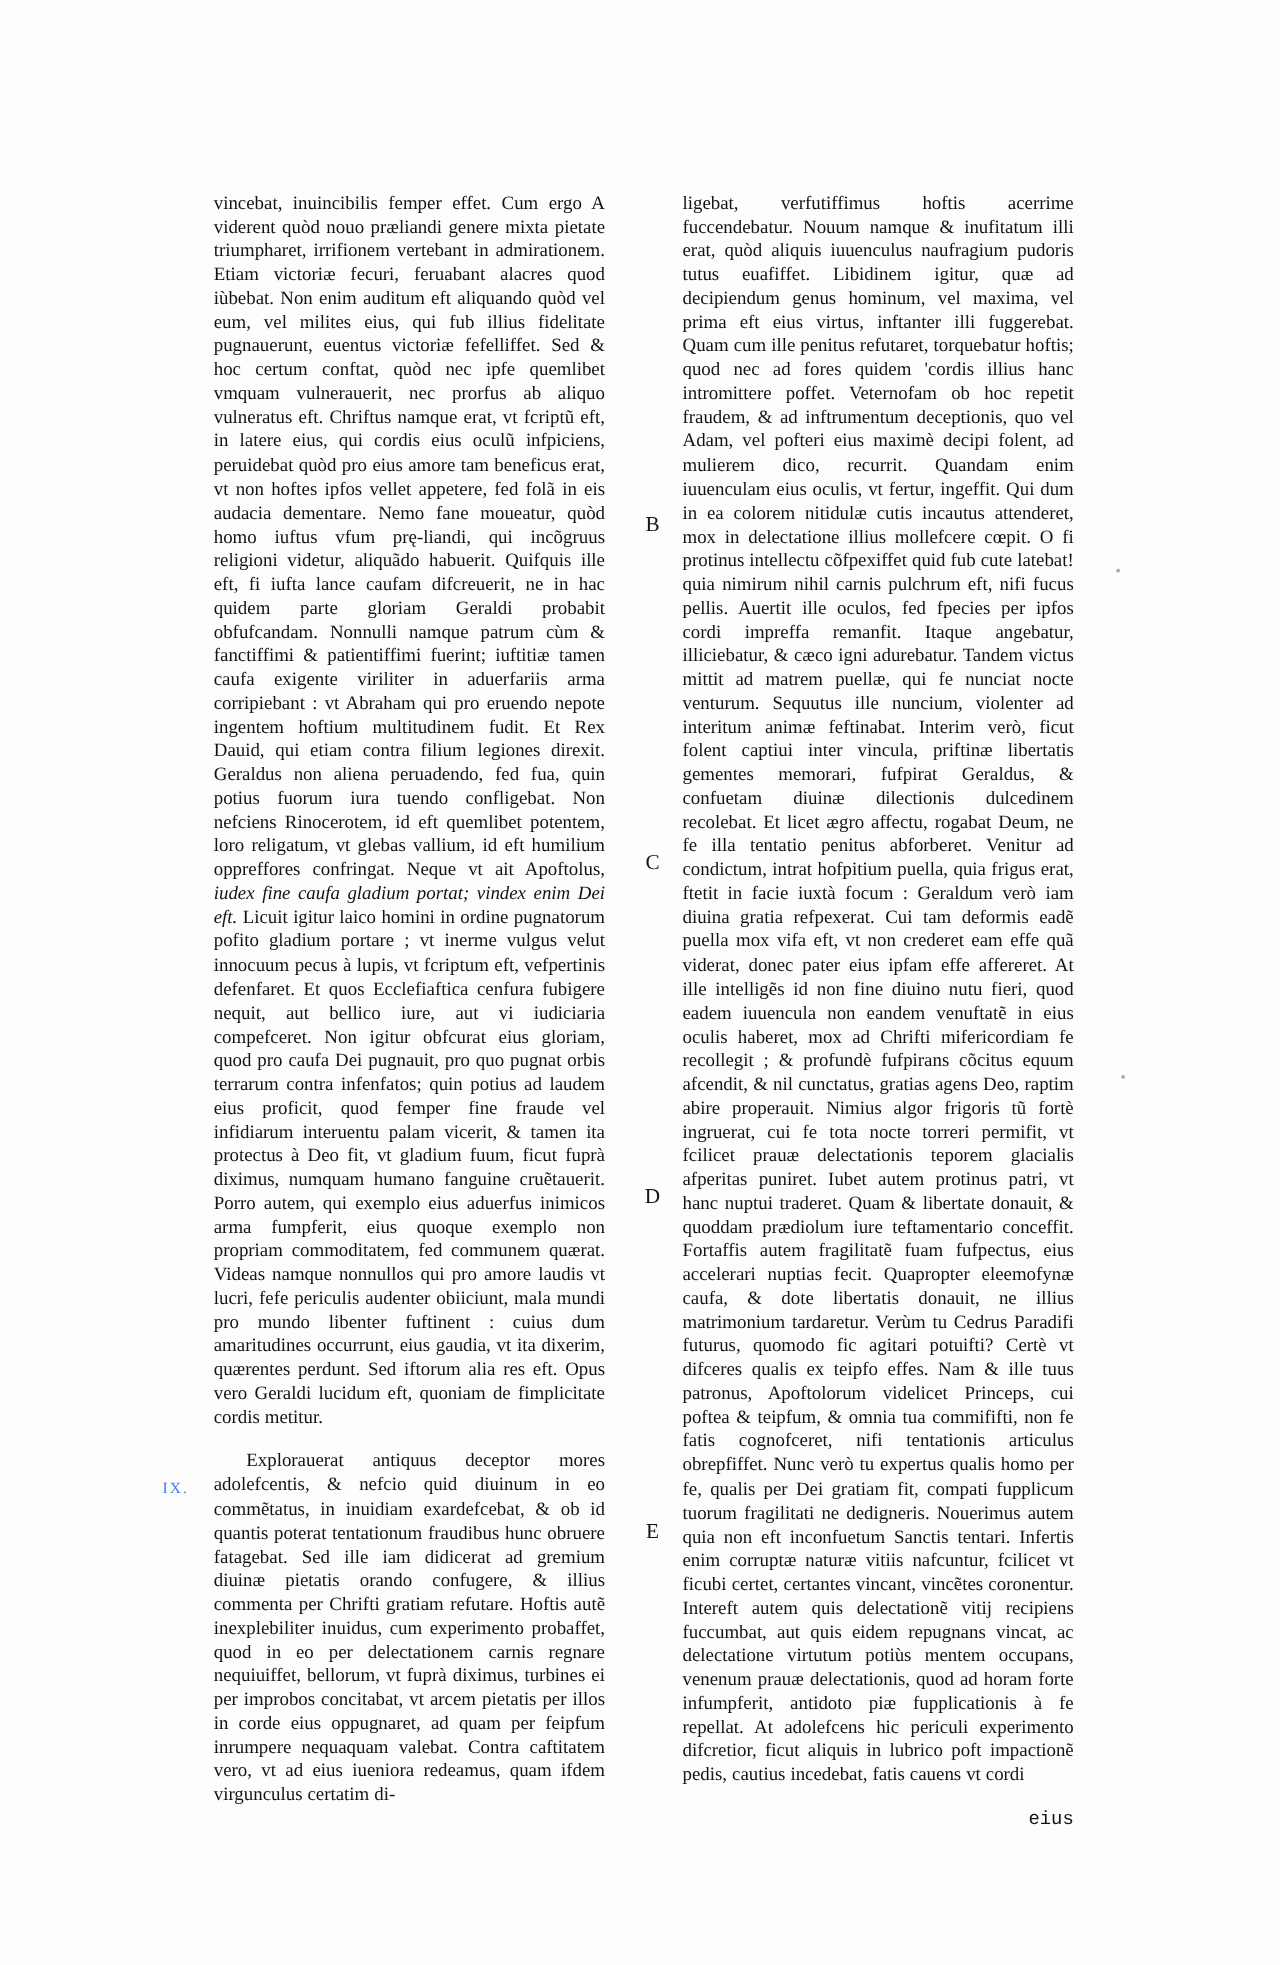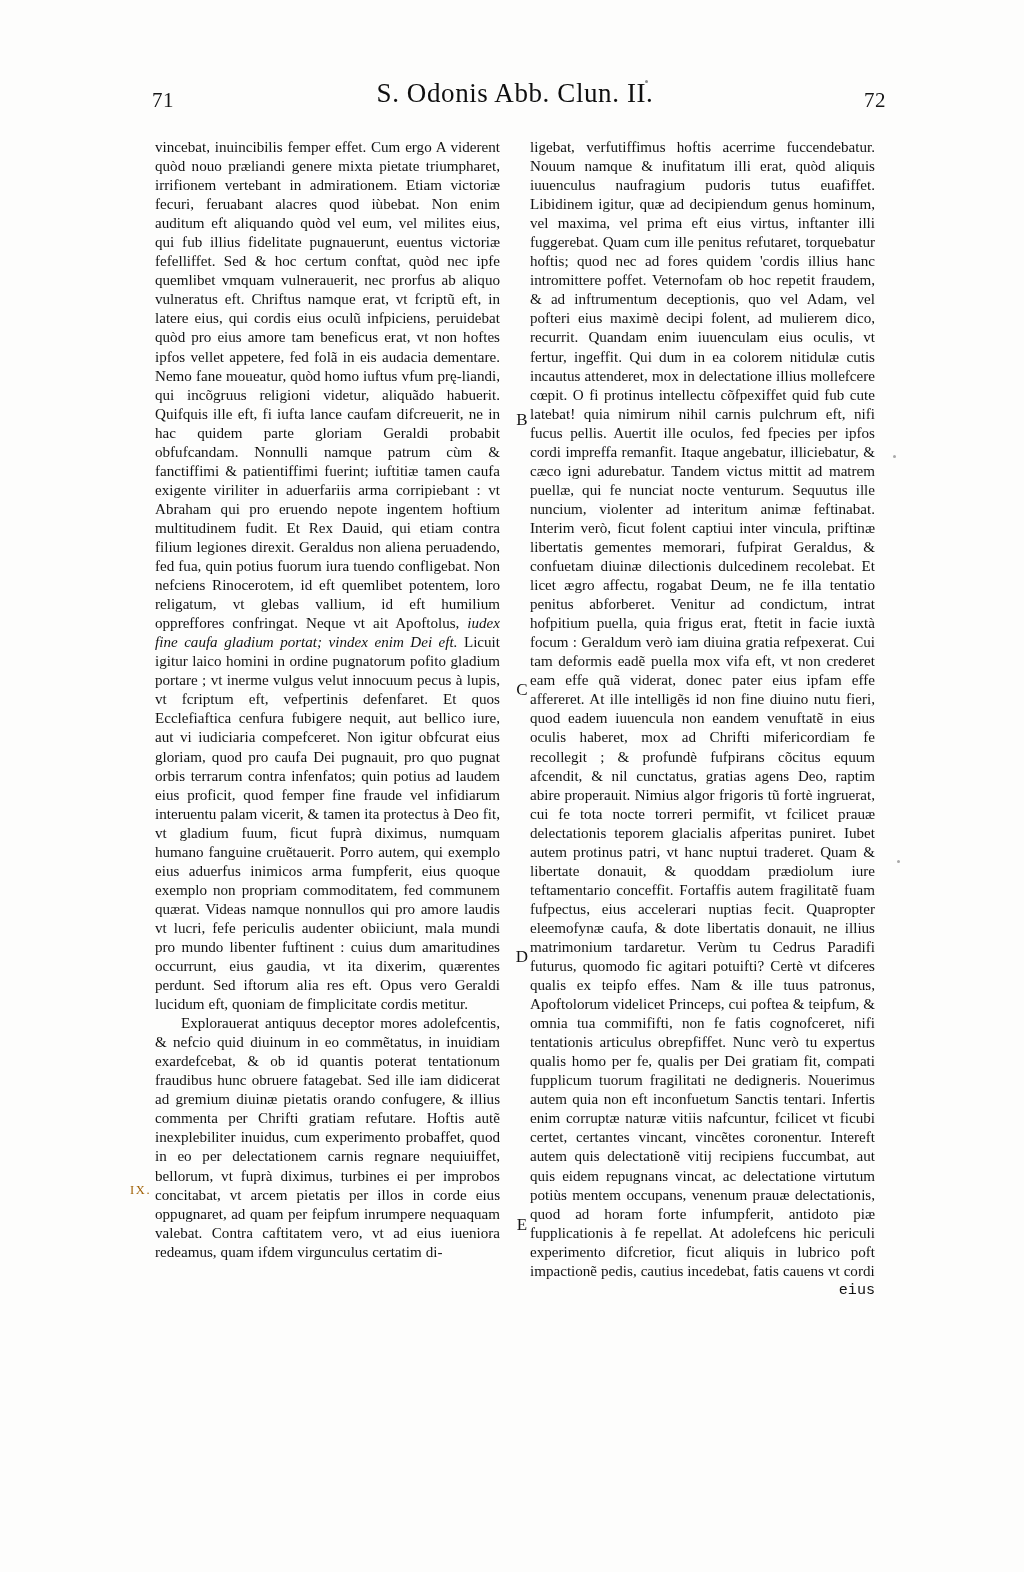--- a/index.html
+++ b/index.html
@@ -63,21 +63,21 @@
   }
   .col {
     position: absolute;
     top: 0;
     width: 345px;
   }
   .col-left  { left: 0px; }
   .col-right { left: 375px; }
 
   .col p {
-    margin: 0;
+    margin: 16px;
     font-size: 15.1px;
     line-height: 19.05px;
     text-align: justify;
     text-justify: inter-word;
     color: #121212;
     hyphens: none;
     word-spacing: 0.2px;
   }
   .col p + p { margin-top: 0; }
   .col p.indent { text-indent: 26px; }
@@ -86,21 +86,21 @@
     margin-top: 0;
     font-family: Liberation Mono, monospace;
   }
   .ital { font-style: italic; }
 
   
   .marginalia-num {
     position: absolute;
     font-size: 12.5px;
     letter-spacing: 1.6px;
-    color: #a16207;
+    color: #3b82f6;
   }
   #marg-ix { left: 130px; top: 1183px; }
 
   
   .gutter-letter {
     position: absolute;
     font-size: 17px;
     color: #151515;
     text-align: center;
     width: 20px;
@@ -115,26 +115,20 @@
     position: absolute;
     background: #a8a8a8;
     border-radius: 50%;
   }
 </style>
 </head>
 <body>
 
 <div id="page">
 
-  <div id="runhead">
-    <span class="folio folio-left">71</span>
-    <span class="title">S. Odonis Abb. Clun. II.</span>
-    <span class="folio folio-right">72</span>
-    <span class="speck"></span>
-  </div>
 
   <div id="body">
 
     <div class="col col-left">
       <p><span>vincebat, inuincibilis femper effet. Cum ergo A viderent quòd nouo præliandi genere mixta pietate triumpharet, irrifionem vertebant in admirationem. Etiam victoriæ fecuri, feruabant alacres quod iùbebat. Non enim auditum eft aliquando quòd vel eum, vel milites eius, qui fub illius fidelitate pugnauerunt, euentus victoriæ fefelliffet. Sed &amp; hoc certum conftat, quòd nec ipfe quemlibet vmquam vulnerauerit, nec prorfus ab aliquo vulneratus eft. Chriftus namque erat, vt fcriptũ eft, in latere eius, qui cordis eius oculũ infpiciens, peruidebat quòd pro eius amore tam beneficus erat, vt non hoftes ipfos vellet appetere, fed folã in eis audacia dementare. Nemo fane moueatur, quòd homo iuftus vfum prę-liandi, qui incõgruus religioni videtur, aliquãdo habuerit. Quifquis ille eft, fi iufta lance caufam difcreuerit, ne in hac quidem parte gloriam Geraldi probabit obfufcandam. Nonnulli namque patrum cùm &amp; fanctiffimi &amp; patientiffimi fuerint; iuftitiæ tamen caufa exigente viriliter in aduerfariis arma corripiebant : vt Abraham qui pro eruendo nepote ingentem hoftium multitudinem fudit. Et Rex Dauid, qui etiam contra filium legiones direxit. Geraldus non aliena peruadendo, fed fua, quin potius fuorum iura tuendo confligebat. Non nefciens Rinocerotem, id eft quemlibet potentem, loro religatum, vt glebas vallium, id eft humilium oppreffores confringat. Neque vt ait Apoftolus, </span><span class="ital">iudex fine caufa gladium portat; vindex enim Dei eft.</span><span> Licuit igitur laico homini in ordine pugnatorum pofito gladium portare ; vt inerme vulgus velut innocuum pecus à lupis, vt fcriptum eft, vefpertinis defenfaret. Et quos Ecclefiaftica cenfura fubigere nequit, aut bellico iure, aut vi iudiciaria compefceret. Non igitur obfcurat eius gloriam, quod pro caufa Dei pugnauit, pro quo pugnat orbis terrarum contra infenfatos; quin potius ad laudem eius proficit, quod femper fine fraude vel infidiarum interuentu palam vicerit, &amp; tamen ita protectus à Deo fit, vt gladium fuum, ficut fuprà diximus, numquam humano fanguine cruẽtauerit. Porro autem, qui exemplo eius aduerfus inimicos arma fumpferit, eius quoque exemplo non propriam commoditatem, fed communem quærat. Videas namque nonnullos qui pro amore laudis vt lucri, fefe periculis audenter obiiciunt, mala mundi pro mundo libenter fuftinent : cuius dum amaritudines occurrunt, eius gaudia, vt ita dixerim, quærentes perdunt. Sed iftorum alia res eft. Opus vero Geraldi lucidum eft, quoniam de fimplicitate cordis metitur.</span></p>
       <p class="indent">Explorauerat antiquus deceptor mores adolefcentis, &amp; nefcio quid diuinum in eo commẽtatus, in inuidiam exardefcebat, &amp; ob id quantis poterat tentationum fraudibus hunc obruere fatagebat. Sed ille iam didicerat ad gremium diuinæ pietatis orando confugere, &amp; illius commenta per Chrifti gratiam refutare. Hoftis autẽ inexplebiliter inuidus, cum experimento probaffet, quod in eo per delectationem carnis regnare nequiuiffet, bellorum, vt fuprà diximus, turbines ei per improbos concitabat, vt arcem pietatis per illos in corde eius oppugnaret, ad quam per feipfum inrumpere nequaquam valebat. Contra caftitatem vero, vt ad eius iueniora redeamus, quam ifdem virgunculus certatim di-</p>
     </div>
 
     <div class="col col-right">
       <p>ligebat, verfutiffimus hoftis acerrime fuccendebatur. Nouum namque &amp; inufitatum illi erat, quòd aliquis iuuenculus naufragium pudoris tutus euafiffet. Libidinem igitur, quæ ad decipiendum genus hominum, vel maxima, vel prima eft eius virtus, inftanter illi fuggerebat. Quam cum ille penitus refutaret, torquebatur hoftis; quod nec ad fores quidem 'cordis illius hanc intromittere poffet. Veternofam ob hoc repetit fraudem, &amp; ad inftrumentum deceptionis, quo vel Adam, vel pofteri eius maximè decipi folent, ad mulierem dico, recurrit. Quandam enim iuuenculam eius oculis, vt fertur, ingeffit. Qui dum in ea colorem nitidulæ cutis incautus attenderet, mox in delectatione illius mollefcere cœpit. O fi protinus intellectu cõfpexiffet quid fub cute latebat! quia nimirum nihil carnis pulchrum eft, nifi fucus pellis. Auertit ille oculos, fed fpecies per ipfos cordi impreffa remanfit. Itaque angebatur, illiciebatur, &amp; cæco igni adurebatur. Tandem victus mittit ad matrem puellæ, qui fe nunciat nocte venturum. Sequutus ille nuncium, violenter ad interitum animæ feftinabat. Interim verò, ficut folent captiui inter vincula, priftinæ libertatis gementes memorari, fufpirat Geraldus, &amp; confuetam diuinæ dilectionis dulcedinem recolebat. Et licet ægro affectu, rogabat Deum, ne fe illa tentatio penitus abforberet. Venitur ad condictum, intrat hofpitium puella, quia frigus erat, ftetit in facie iuxtà focum : Geraldum verò iam diuina gratia refpexerat. Cui tam deformis eadẽ puella mox vifa eft, vt non crederet eam effe quã viderat, donec pater eius ipfam effe affereret. At ille intelligẽs id non fine diuino nutu fieri, quod eadem iuuencula non eandem venuftatẽ in eius oculis haberet, mox ad Chrifti mifericordiam fe recollegit ; &amp; profundè fufpirans cõcitus equum afcendit, &amp; nil cunctatus, gratias agens Deo, raptim abire properauit. Nimius algor frigoris tũ fortè ingruerat, cui fe tota nocte torreri permifit, vt fcilicet prauæ delectationis teporem glacialis afperitas puniret. Iubet autem protinus patri, vt hanc nuptui traderet. Quam &amp; libertate donauit, &amp; quoddam prædiolum iure teftamentario conceffit. Fortaffis autem fragilitatẽ fuam fufpectus, eius accelerari nuptias fecit. Quapropter eleemofynæ caufa, &amp; dote libertatis donauit, ne illius matrimonium tardaretur. Verùm tu Cedrus Paradifi futurus, quomodo fic agitari potuifti? Certè vt difceres qualis ex teipfo effes. Nam &amp; ille tuus patronus, Apoftolorum videlicet Princeps, cui poftea &amp; teipfum, &amp; omnia tua commififti, non fe fatis cognofceret, nifi tentationis articulus obrepfiffet. Nunc verò tu expertus qualis homo per fe, qualis per Dei gratiam fit, compati fupplicum tuorum fragilitati ne dedigneris. Nouerimus autem quia non eft inconfuetum Sanctis tentari. Infertis enim corruptæ naturæ vitiis nafcuntur, fcilicet vt ficubi certet, certantes vincant, vincẽtes coronentur. Intereft autem quis delectationẽ vitij recipiens fuccumbat, aut quis eidem repugnans vincat, ac delectatione virtutum potiùs mentem occupans, venenum prauæ delectationis, quod ad horam forte infumpferit, antidoto piæ fupplicationis à fe repellat. At adolefcens hic periculi experimento difcretior, ficut aliquis in lubrico poft impactionẽ pedis, cautius incedebat, fatis cauens vt cordi</p>

